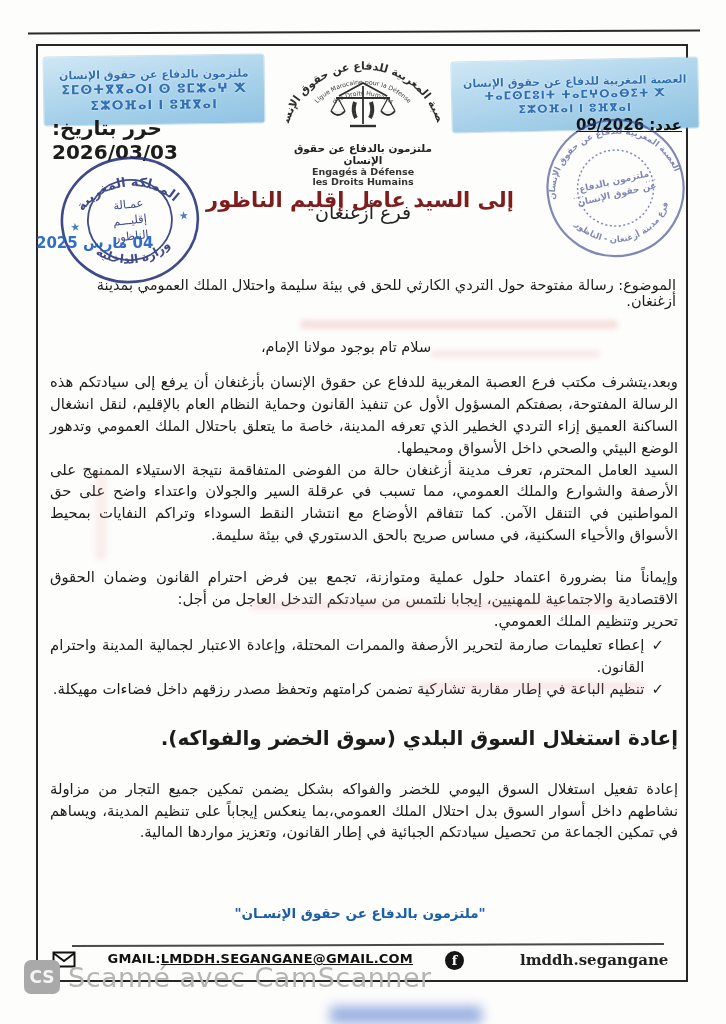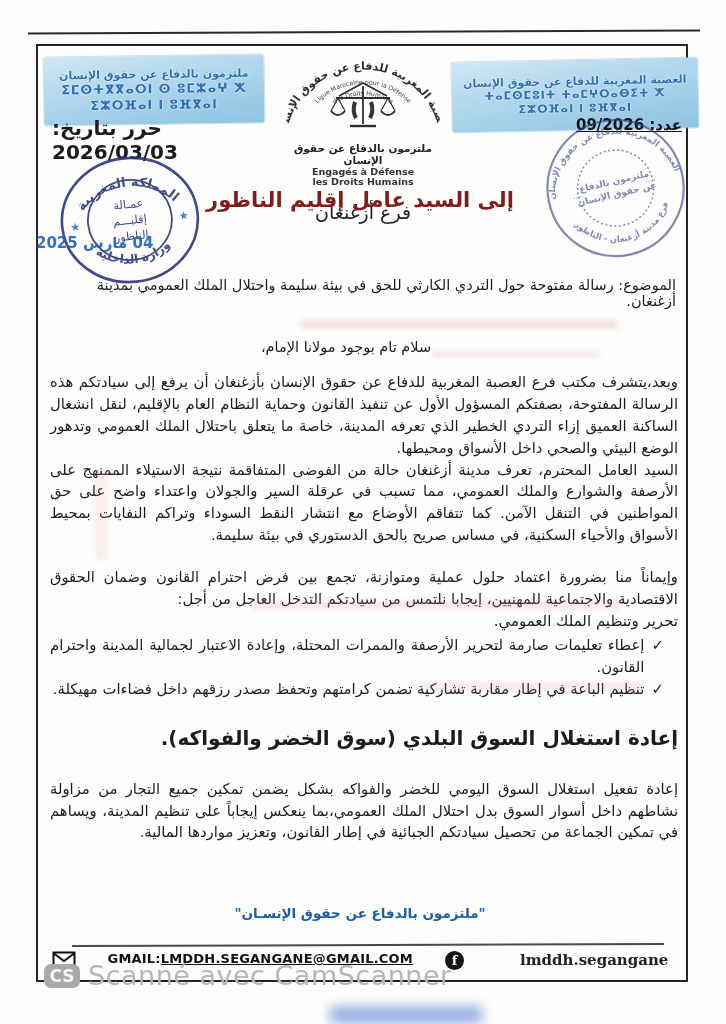--- a/index.html
+++ b/index.html
@@ -50,22 +50,22 @@
   .slogan-footer{position:absolute;left:36px;top:905px;width:648px;text-align:center;direction:rtl;font-size:13.5px;font-weight:bold;color:#1b5ea9;}
   .divider{position:absolute;left:72px;top:944px;width:592px;border-top:2px solid #4a4a4a;transform:rotate(-0.2deg);}
   .footer-row{position:absolute;left:36px;top:951px;width:648px;display:flex;align-items:flex-start;justify-content:center;gap:32px;}
   .email-text{font-size:13px;font-weight:bold;letter-spacing:.2px;color:#111;}
   .email-text .val{text-decoration:underline;}
   .fb-icon{width:19px;height:19px;border-radius:50%;background:#151515;color:#fff;font-size:13px;font-weight:bold;
     display:flex;align-items:center;justify-content:center;font-family:"DejaVu Serif","Liberation Serif",serif;}
   .fb-handle{font-size:15px;font-weight:600;color:#222;font-family:"DejaVu Serif","Liberation Serif",serif;margin-left:24px;}
   
   .camscanner{position:absolute;left:24px;top:960px;display:flex;align-items:center;gap:8px;z-index:5;}
-  .cs-badge{width:36px;height:24px;border-radius:7px;background:#a9a9a9;color:#f5f5f5;font-weight:bold;font-size:17px;
-    display:flex;align-items:center;justify-content:center;margin-left:20px;}
+  .cs-badge{width:36px;height:34px;border-radius:7px;background:#a9a9a9;color:#f5f5f5;font-weight:bold;font-size:17px;
+    display:flex;align-items:center;justify-content:center;}
   .cs-text{font-size:27px;color:#b5b5b5;letter-spacing:.5px;}
   
   .smudge{position:absolute;background:#e09a93;opacity:.28;filter:blur(2.5px);border-radius:4px;}
   .s1{left:300px;top:320px;width:318px;height:9px;}
   .s2{left:430px;top:350px;width:170px;height:8px;opacity:.18;}
   .s3{left:250px;top:601px;width:370px;height:9px;opacity:.2;}
   .s4{left:420px;top:682px;width:225px;height:8px;opacity:.2;}
   .s5{left:95px;top:470px;width:12px;height:90px;opacity:.15;}
   .bottom-smudge{position:absolute;left:330px;top:1006px;width:152px;height:18px;background:#5a7fd0;filter:blur(6px);opacity:.6;}
   svg text{font-family:"DejaVu Sans","Liberation Sans",sans-serif;}

